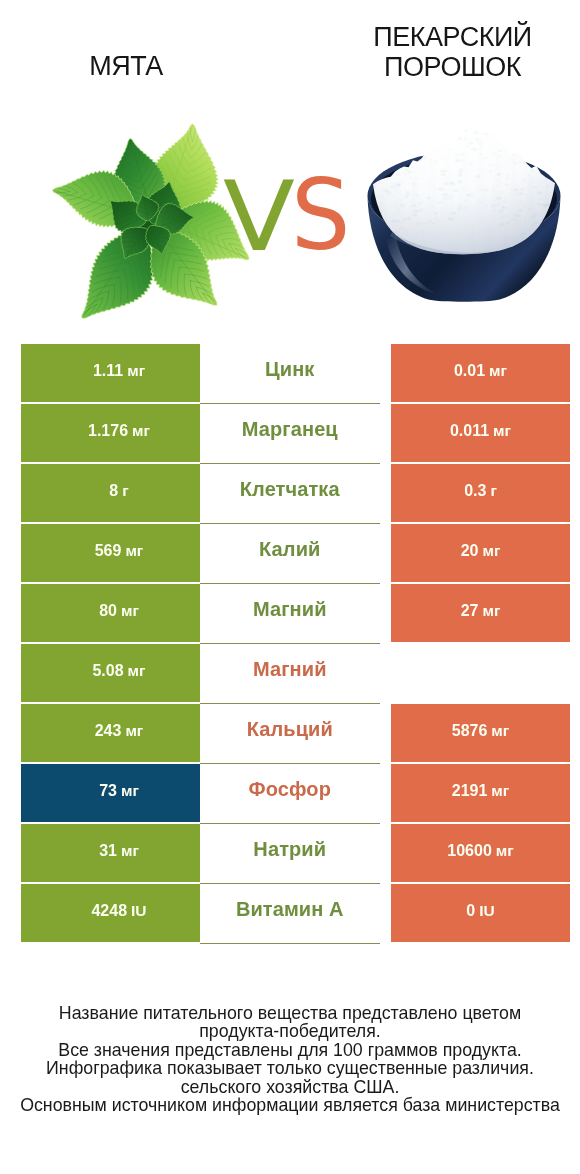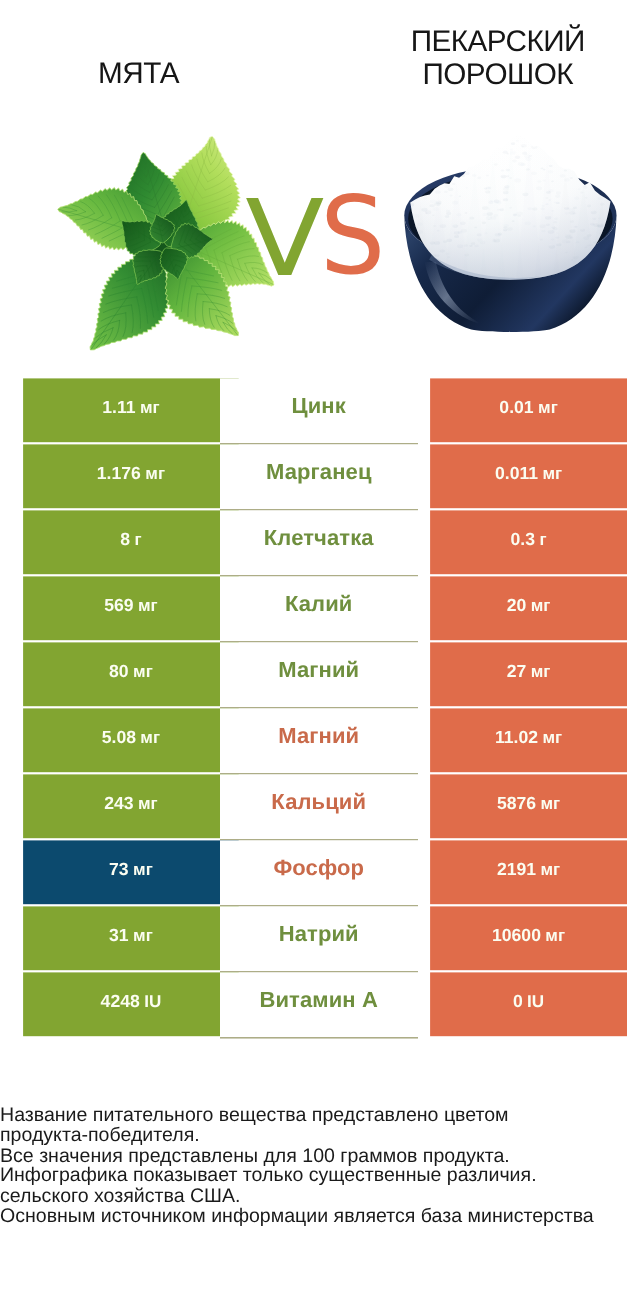--- a/index.html
+++ b/index.html
@@ -35,21 +35,21 @@
   .c-left {left:0px;width:196px;padding-bottom:5px;}
   .c-mid  {left:178.5px;width:180.5px;height:60px;background:#ffffff;padding-bottom:8px;
            border-bottom:1px solid #8b8b55;}
   .c-right{left:370px;width:179px;padding-bottom:5px;}
   .valtxt{color:#fbfdf1;font-size:16px;font-weight:700;letter-spacing:0px;
           white-space:nowrap;}
   .valtxt .u{font-size:15.5px;padding-left:4px;}
   .nut{font-size:20px;font-weight:700;letter-spacing:.1px;white-space:nowrap;}
 
   
-  .footer{position:absolute;left:0;top:1004px;width:580px;
+  .footer{position:absolute;left:0;top:1004px;width:580px;text-align:center;
           color:#1a1a1a;font-size:17.8px;line-height:18.45px;font-weight:400;}
   .footer div{white-space:nowrap;}
 </style>
 </head>
 <body>
 
 <div class="page">
 
   <div class="title" id="title-right">ПЕКАРСКИЙ
 ПОРОШОК</div>
@@ -794,23 +794,20 @@
           <span class="valtxt"><span>27</span><span class="u">мг</span></span>
         </div>
       </div>
       <div class="row">
         <div class="cell c-left" style="background:#82a531">
           <span class="valtxt"><span>5.08</span><span class="u">мг</span></span>
         </div>
         <div class="cell c-mid">
           <span class="nut" style="color:#c96a4a">Магний</span>
         </div>
-        <div class="cell c-right" style="background:#e06c4a">
-          <span class="valtxt"><span>11.02</span><span class="u">мг</span></span>
-        </div>
       </div>
       <div class="row">
         <div class="cell c-left" style="background:#82a531">
           <span class="valtxt"><span>243</span><span class="u">мг</span></span>
         </div>
         <div class="cell c-mid">
           <span class="nut" style="color:#c96a4a">Кальций</span>
         </div>
         <div class="cell c-right" style="background:#e06c4a">
           <span class="valtxt"><span>5876</span><span class="u">мг</span></span>

